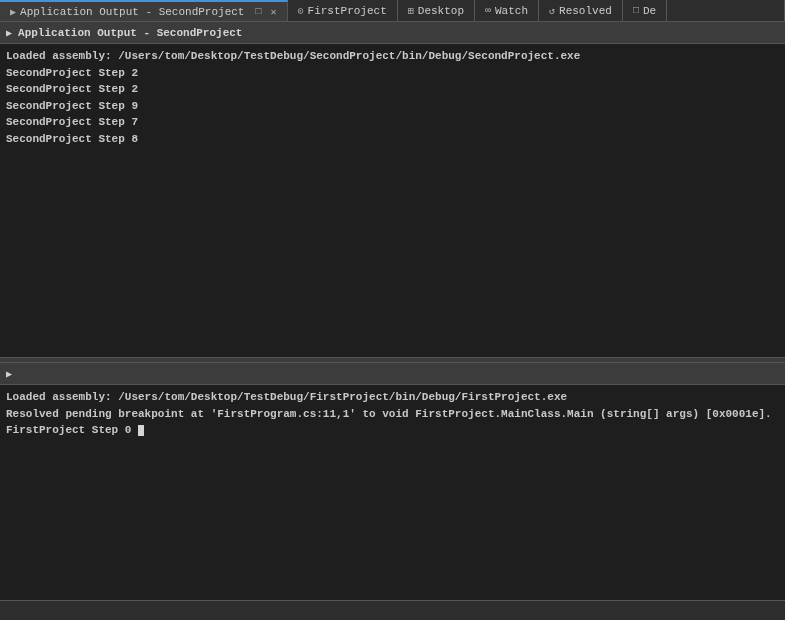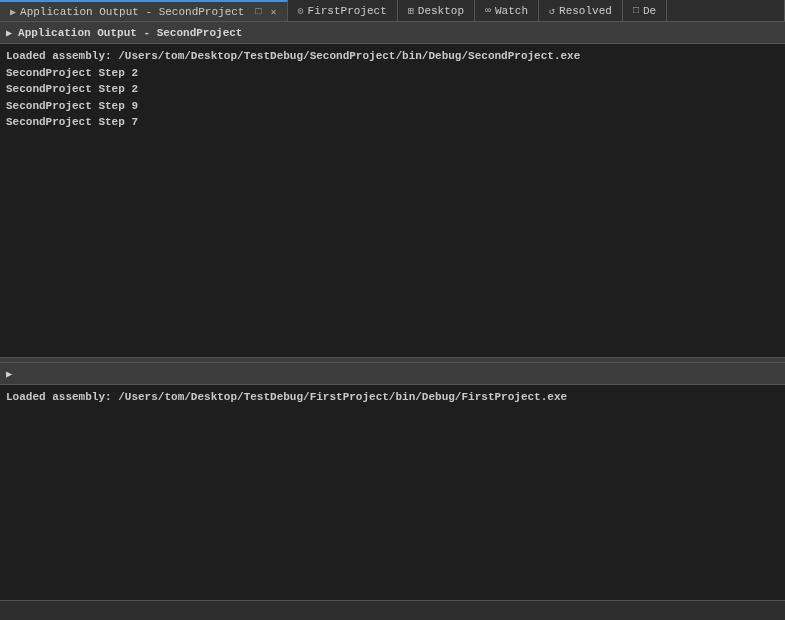--- a/index.html
+++ b/index.html
@@ -173,27 +173,30 @@
   <div class="panel-header">
     <span class="panel-header-icon">▶</span>
     <span>Application Output - SecondProject</span>
   </div>
   <div class="panel-content" id="upper-content">
   <span class="line">Loaded assembly: /Users/tom/Desktop/TestDebug/SecondProject/bin/Debug/SecondProject.exe</span>
       <span class="line">SecondProject Step 2</span>
       <span class="line">SecondProject Step 2</span>
       <span class="line">SecondProject Step 9</span>
       <span class="line">SecondProject Step 7</span>
+      <span class="line">SecondProject Step 8</span>
     </div>
 </div>
 
 <div class="divider"></div>
 
 <div class="panel lower-panel" style="height: calc(620px - 22px - 335px - 6px - 20px);">
   <div class="panel-header">
     <span class="panel-header-icon">▶</span>
   </div>
   <div class="panel-content" id="lower-content">
   <span class="line">Loaded assembly: /Users/tom/Desktop/TestDebug/FirstProject/bin/Debug/FirstProject.exe</span>
+      <span class="line">Resolved pending breakpoint at 'FirstProgram.cs:11,1' to void FirstProject.MainClass.Main (string[] args) [0x0001e].</span>
+      <span class="line">FirstProject Step 0 <span class="cursor"></span></span>
     </div>
 </div>
 
 <div class="bottom-bar"></div>
 
 </body></html>

